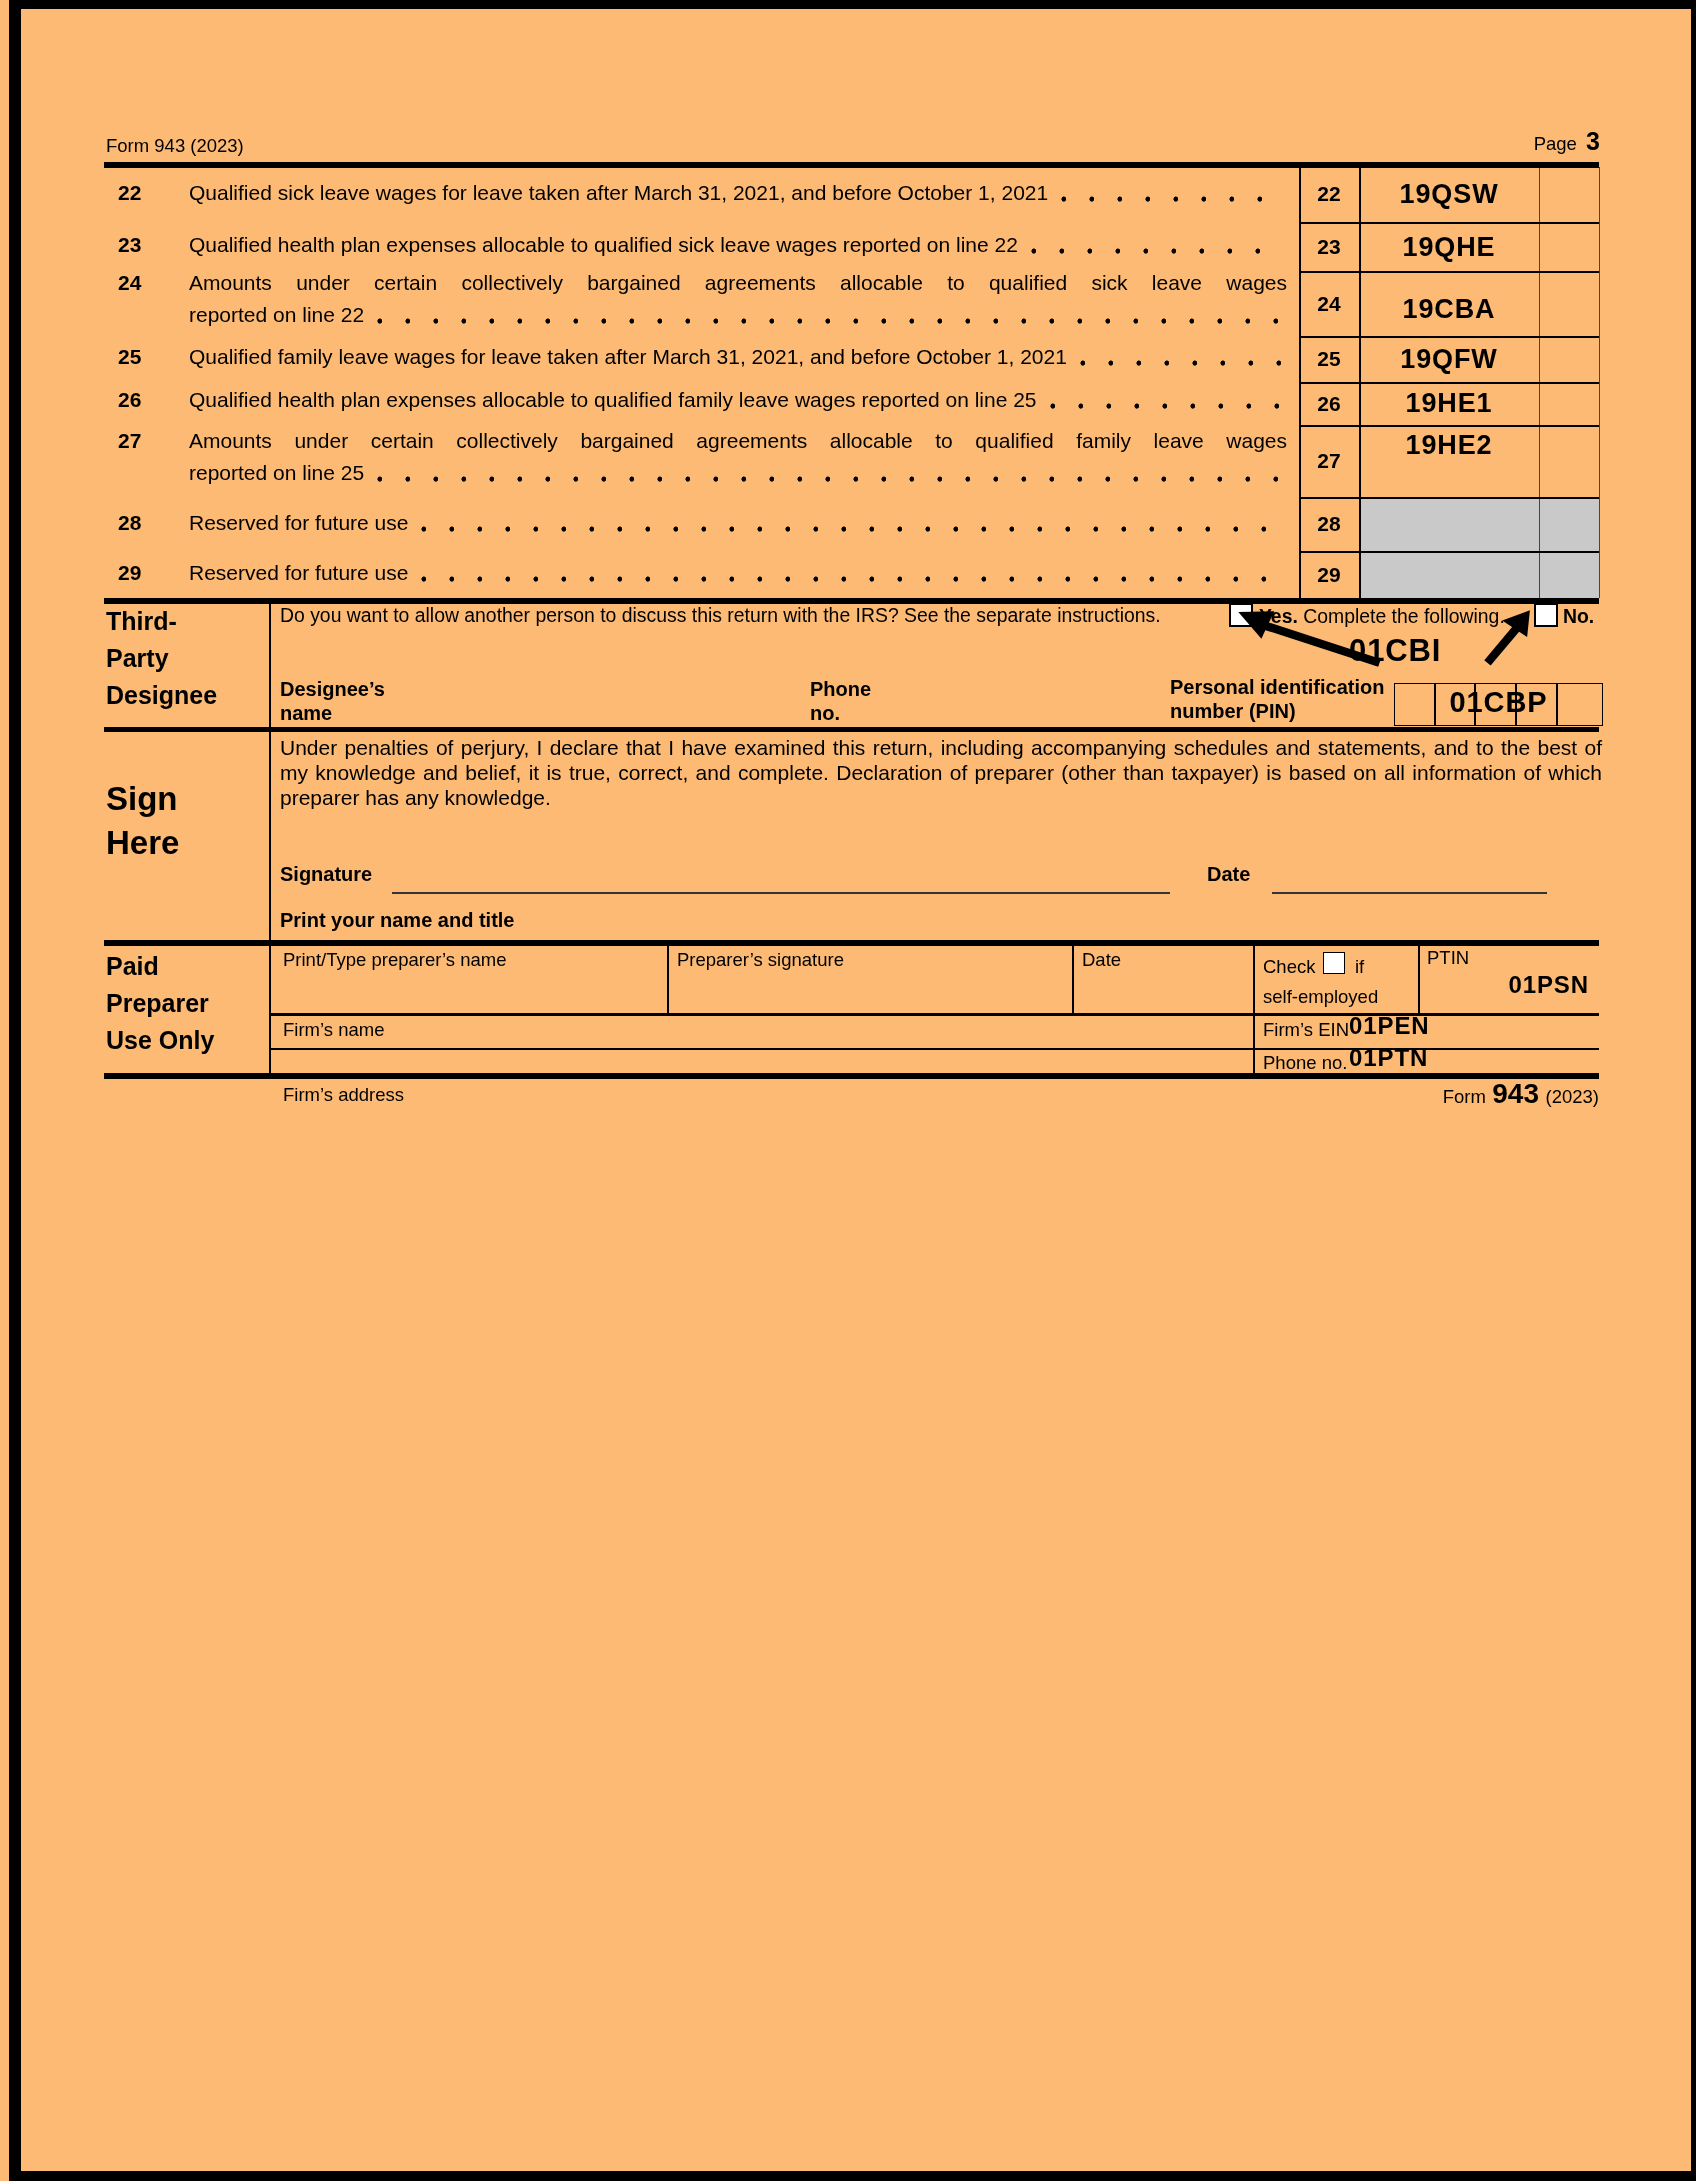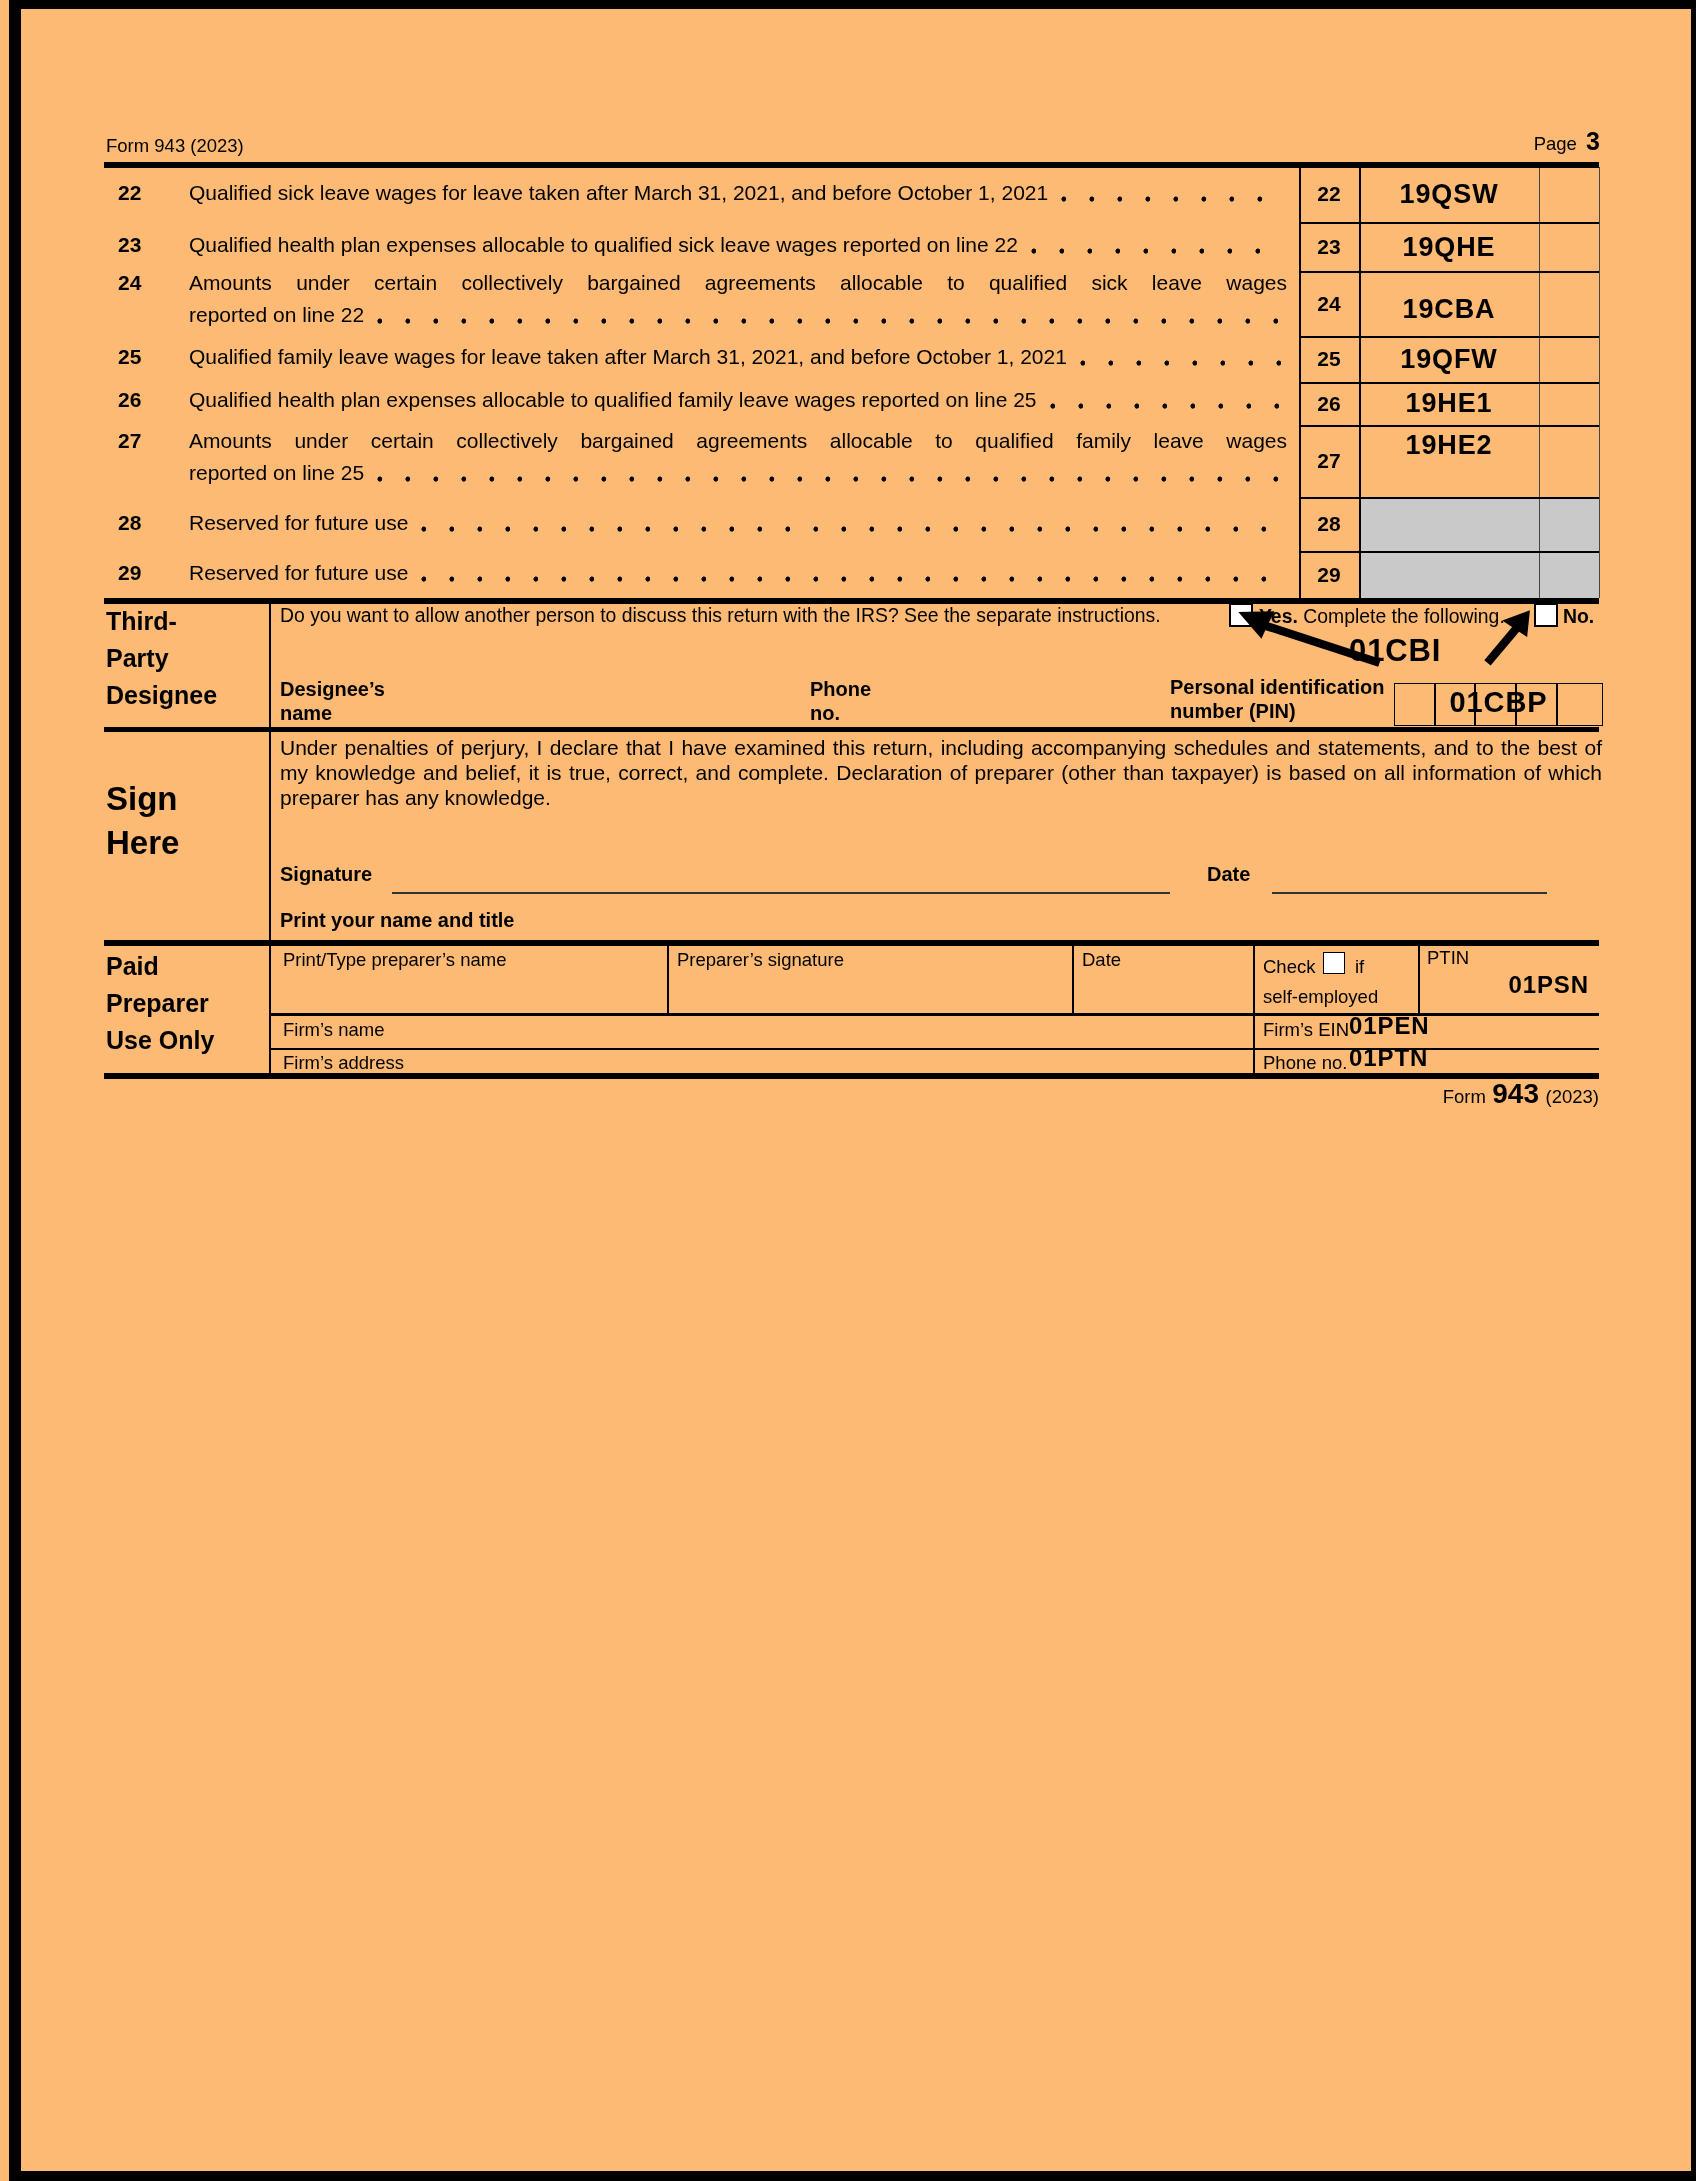--- a/index.html
+++ b/index.html
@@ -233,21 +233,21 @@
   <div class="t pp-lbl" style="left:1263px;top:986px;">self-employed</div>
 
   <div class="t pp-lbl" style="left:1427px;top:947px;">PTIN</div>
   <div class="t bigval" style="left:1427px;top:971px;width:162px;text-align:right;">01PSN</div>
 
   <div class="t pp-lbl" style="left:283px;top:1019px;">Firm’s name</div>
   <div class="field" style="left:397px;top:1015px;width:849px;height:31px;"></div>
   <div class="t pp-lbl" style="left:1263px;top:1019px;">Firm’s EIN</div>
   <div class="t bigval" style="left:1349px;top:1012px;">01PEN</div>
 
-  <div class="t pp-lbl" style="left:283px;top:1052px;">Firm’s address</div>
+  <div class="t pp-lbl" style="left:283px;top:1084px;">Firm’s address</div>
   <div class="field" style="left:425px;top:1050px;width:821px;height:22px;"></div>
   <div class="t pp-lbl" style="left:1263px;top:1052px;">Phone no.</div>
   <div class="t bigval" style="left:1349px;top:1044px;">01PTN</div>
 
   <div class="footerline">
     <span class="small">Form</span>
     <span class="b" style="font-size:28px;">943</span>
     <span class="small">(2023)</span>
   </div>
 

